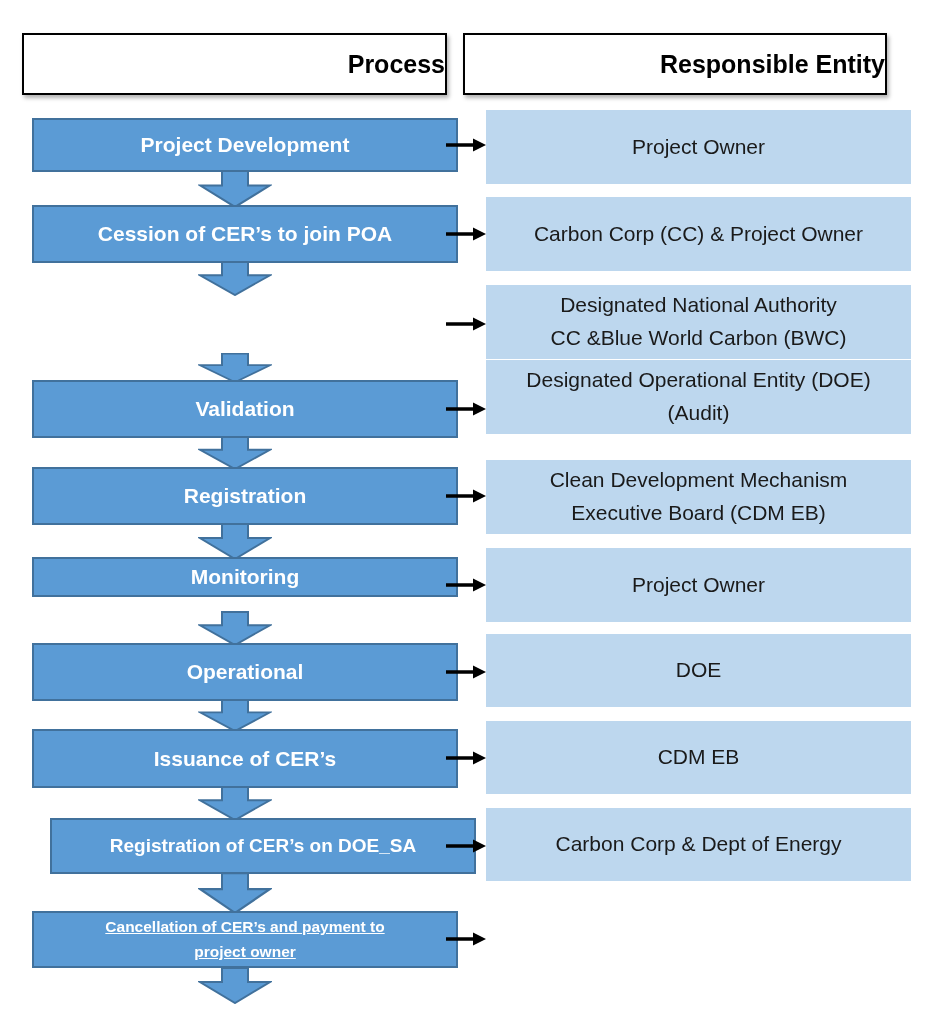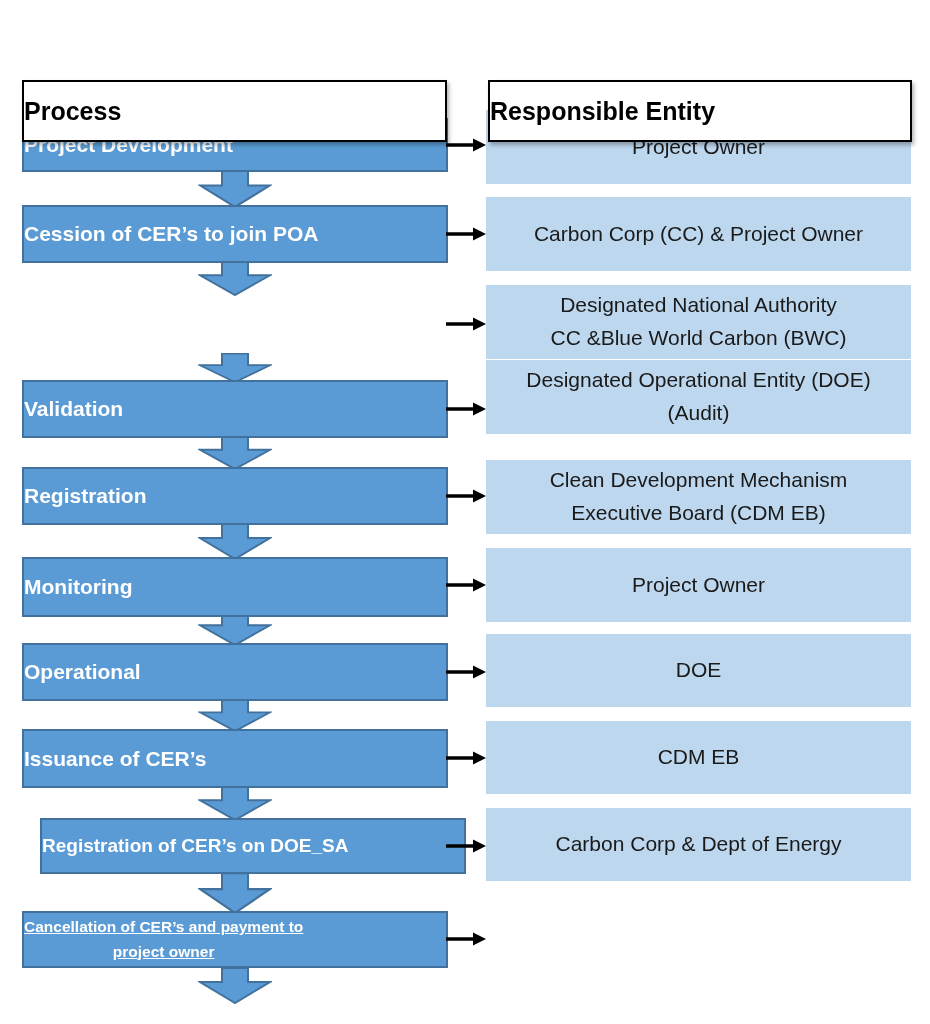--- a/index.html
+++ b/index.html
@@ -15,32 +15,31 @@
     width:930px;height:1024px;
     background:#ffffff;
     font-family:"Liberation Sans", sans-serif;
     overflow:hidden;
   }
   .hdr{
     position:absolute;
     background:#ffffff;
     border:2.5px solid #000000;
     box-shadow:2px 3px 4px rgba(0,0,0,0.30);
-    display:flex;align-items:center;justify-content:flex-start;
+    display:flex;align-items:center;justify-content:flex-end;
     font-size:25px;font-weight:700;color:#000000;
     z-index:3;
-    margin-top:47px;
   }
   .pbox{
     position:absolute;
-    left:22px;width:426px;
+    left:32px;width:426px;
     background:var(--process-fill);
     border:2px solid var(--process-border);
     box-sizing:border-box;
-    display:flex;align-items:center;justify-content:flex-start;
+    display:flex;align-items:center;justify-content:center;
     text-align:center;
     color:#ffffff;
     font-size:21px;font-weight:600;
     z-index:2;
   }
   .pbox.small{font-size:19px;margin-left:18px;}
   .pbox.smaller{font-size:15.5px;line-height:1.55;text-decoration:underline;}
   .ebox{
     position:absolute;
     left:486px;width:425px;
@@ -73,21 +72,21 @@
   .harrow polygon{fill:var(--arrow-black);}
 </style>
 </head>
 <body>
 
 <div class="canvas">
 
   <div class="hdr" style="left:22px;top:33px;width:421px;height:58px">
     <span>Process</span>
   </div>
-  <div class="hdr" style="left:488px;top:33px;width:420px;height:58px">
+  <div class="hdr" style="left:463px;top:33px;width:420px;height:58px">
     <span>Responsible Entity</span>
   </div>
 
   <div class="pbox" style="top:118px;height:54px">
     <span>Project Development</span>
   </div>
   <svg class="harrow" style="top:135px" viewBox="0 0 42 20">
     <line x1="1" y1="10" x2="29" y2="10"></line>
       <polygon points="28,3.5 28,16.5 41,10"></polygon>
   </svg>
@@ -147,21 +146,21 @@
       <polygon points="28,3.5 28,16.5 41,10"></polygon>
   </svg>
   <div class="ebox" style="top:460px;height:74px">
     <span>Clean Development Mechanism
 Executive Board (CDM EB)</span>
   </div>
   <svg class="darrow" style="top:523px;height:37px" viewBox="0 0 74 37" preserveAspectRatio="none">
     <polygon points="24,1 50,1 50,15 72,15 37,36 2,15 24,15"></polygon>
   </svg>
 
-  <div class="pbox" style="top:557px;height:60px">
+  <div class="pbox" style="top:557px;height:40px">
     <span>Monitoring</span>
   </div>
   <svg class="harrow" style="top:575px" viewBox="0 0 42 20">
     <line x1="1" y1="10" x2="29" y2="10"></line>
       <polygon points="28,3.5 28,16.5 41,10"></polygon>
   </svg>
   <div class="ebox" style="top:548px;height:74px">
     <span>Project Owner</span>
   </div>
   <svg class="darrow" style="top:611px;height:35px" viewBox="0 0 74 37" preserveAspectRatio="none">

